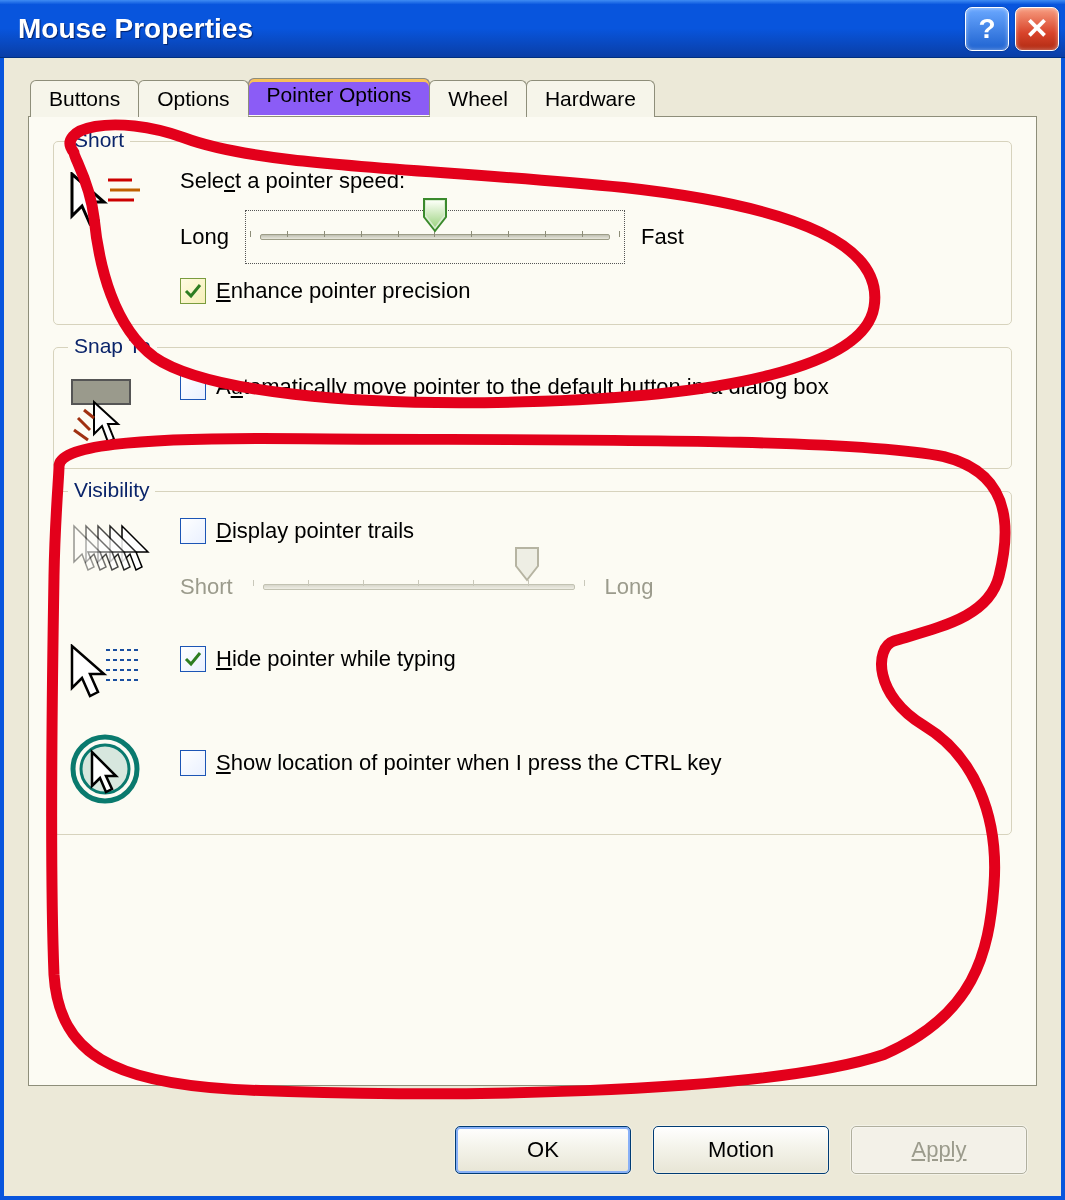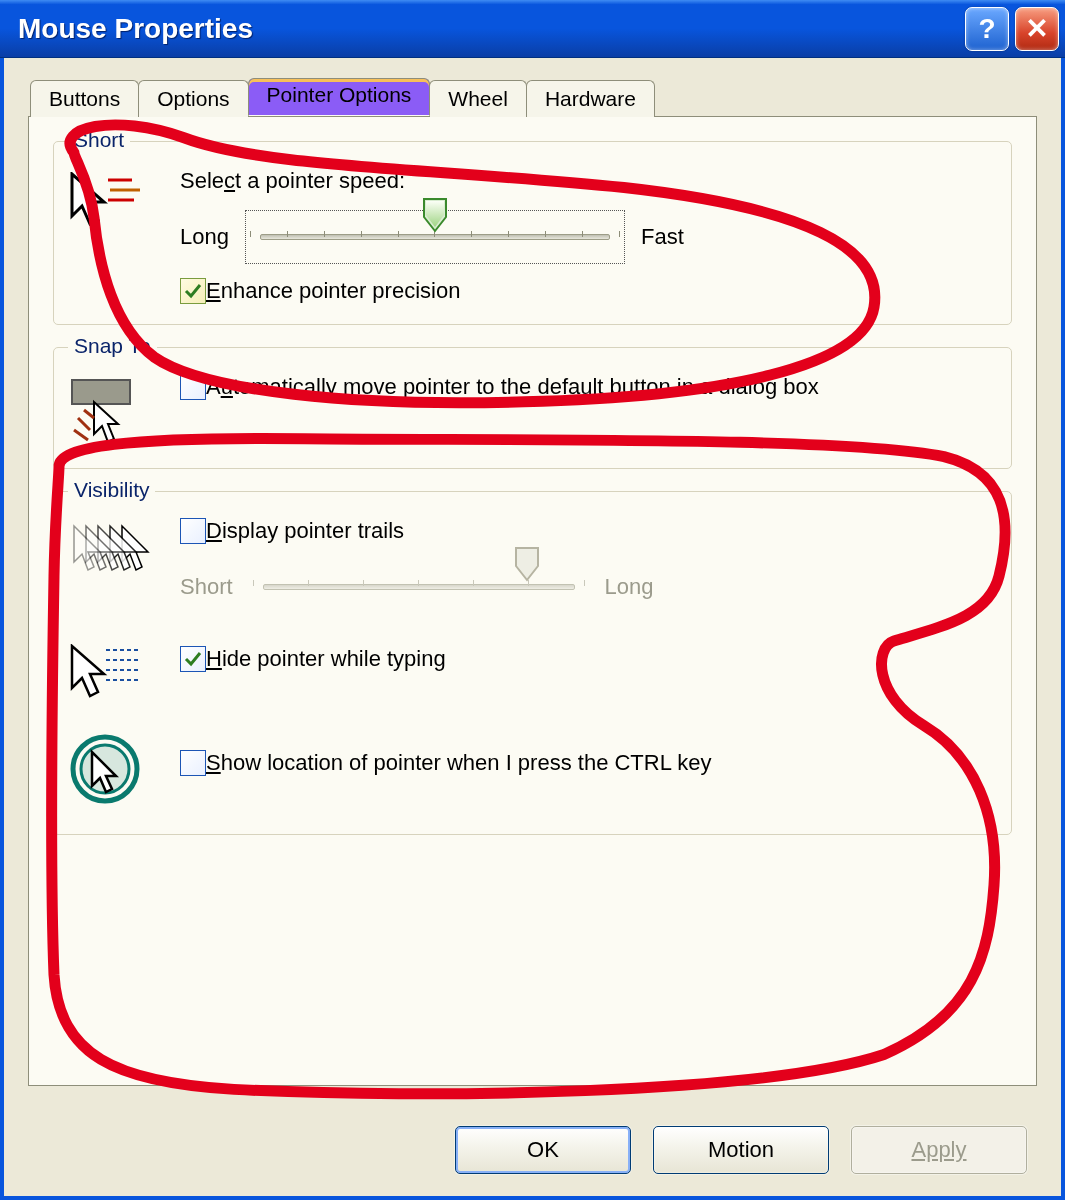--- a/index.html
+++ b/index.html
@@ -153,20 +153,21 @@
   .slider-thumb {
     position:absolute; top:-14px; width:26px; height:36px;
     transform:translateX(-50%);
   }
   .slider-thumb svg { display:block; }
 
   
   .check-row {
     display:flex;
     align-items:center;
+    gap:10px;
     margin-top:14px;
   }
   .checkbox {
     width:26px; height:26px;
     border:1px solid #1c55b5;
     background:linear-gradient(135deg,#fff 0%,#e9f0ff 100%);
     display:flex; align-items:center; justify-content:center;
     flex:0 0 26px;
   }
   .checkbox.yellowish{

